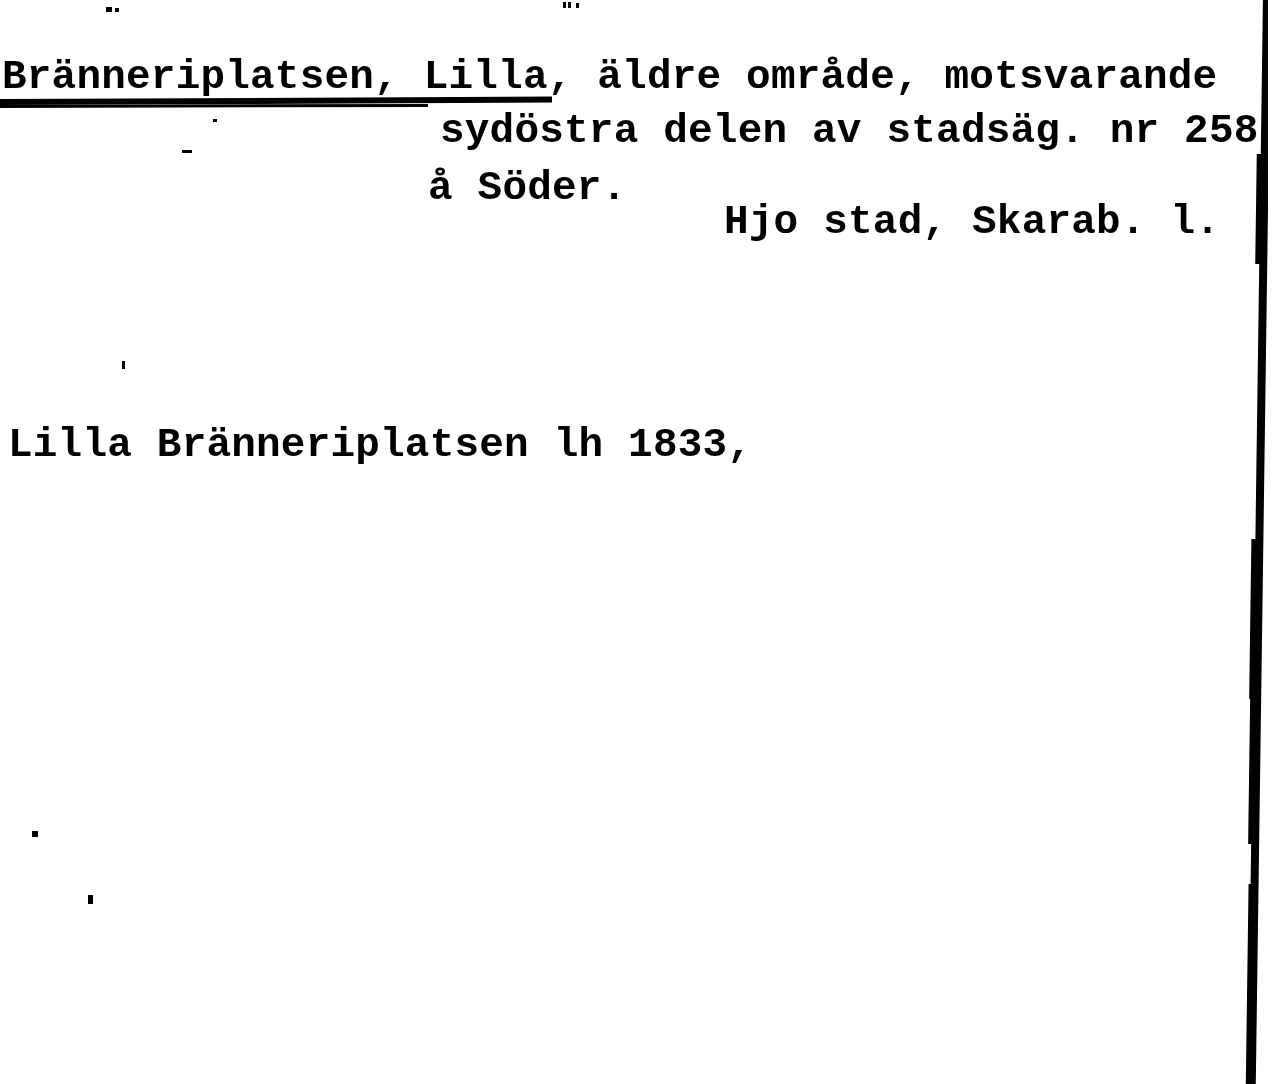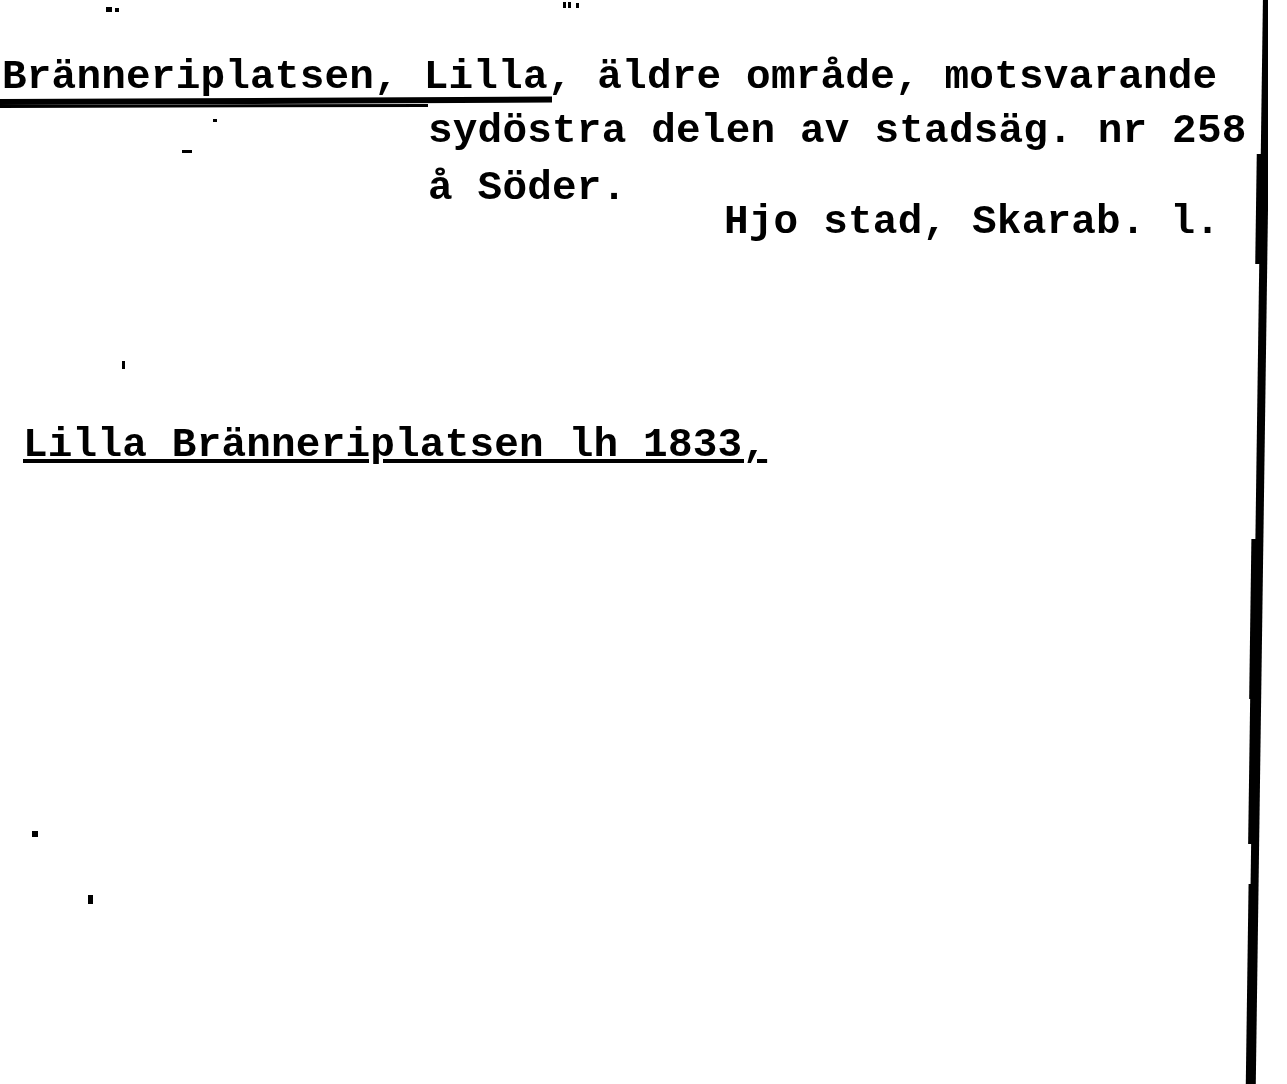--- a/index.html
+++ b/index.html
@@ -79,24 +79,24 @@
   .sp3  { left: 563px;  top: 2px;   width: 3px;  height: 6px; }
   .sp4  { left: 568px;  top: 2px;   width: 3px;  height: 6px; }
   .sp5  { left: 576px;  top: 3px;   width: 3px;  height: 5px; }
   .sp6  { left: 213px;  top: 119px; width: 4px;  height: 3px; }
   .sp7  { left: 182px;  top: 150px; width: 10px; height: 3px; }
   .sp8  { left: 122px;  top: 361px; width: 3px;  height: 8px; }
   .sp9  { left: 32px;   top: 831px; width: 6px;  height: 6px; }
   .sp10 { left: 88px;   top: 895px; width: 5px;  height: 9px; }
   
   .l-head1 { left: 2px;   top: 57px; }
-  .l-head2 { left: 428px; top: 111px; }
+  .l-head2 { left: 440px; top: 111px; }
   .l-head3 { left: 428px; top: 168px; }
   .l-place { left: 724px; top: 202px; }
-  .l-entry { left: 23px;   top: 425px; text-decoration: underline; }
+  .l-entry { left: 8px;   top: 425px; }
   .l-sign  { left: 734px; top: 1019px; }
 </style>
 </head>
 <body>
 
 <div class="card">
 
   <div class="speck sp1"></div>
   <div class="speck sp2"></div>
   <div class="speck sp3"></div>

